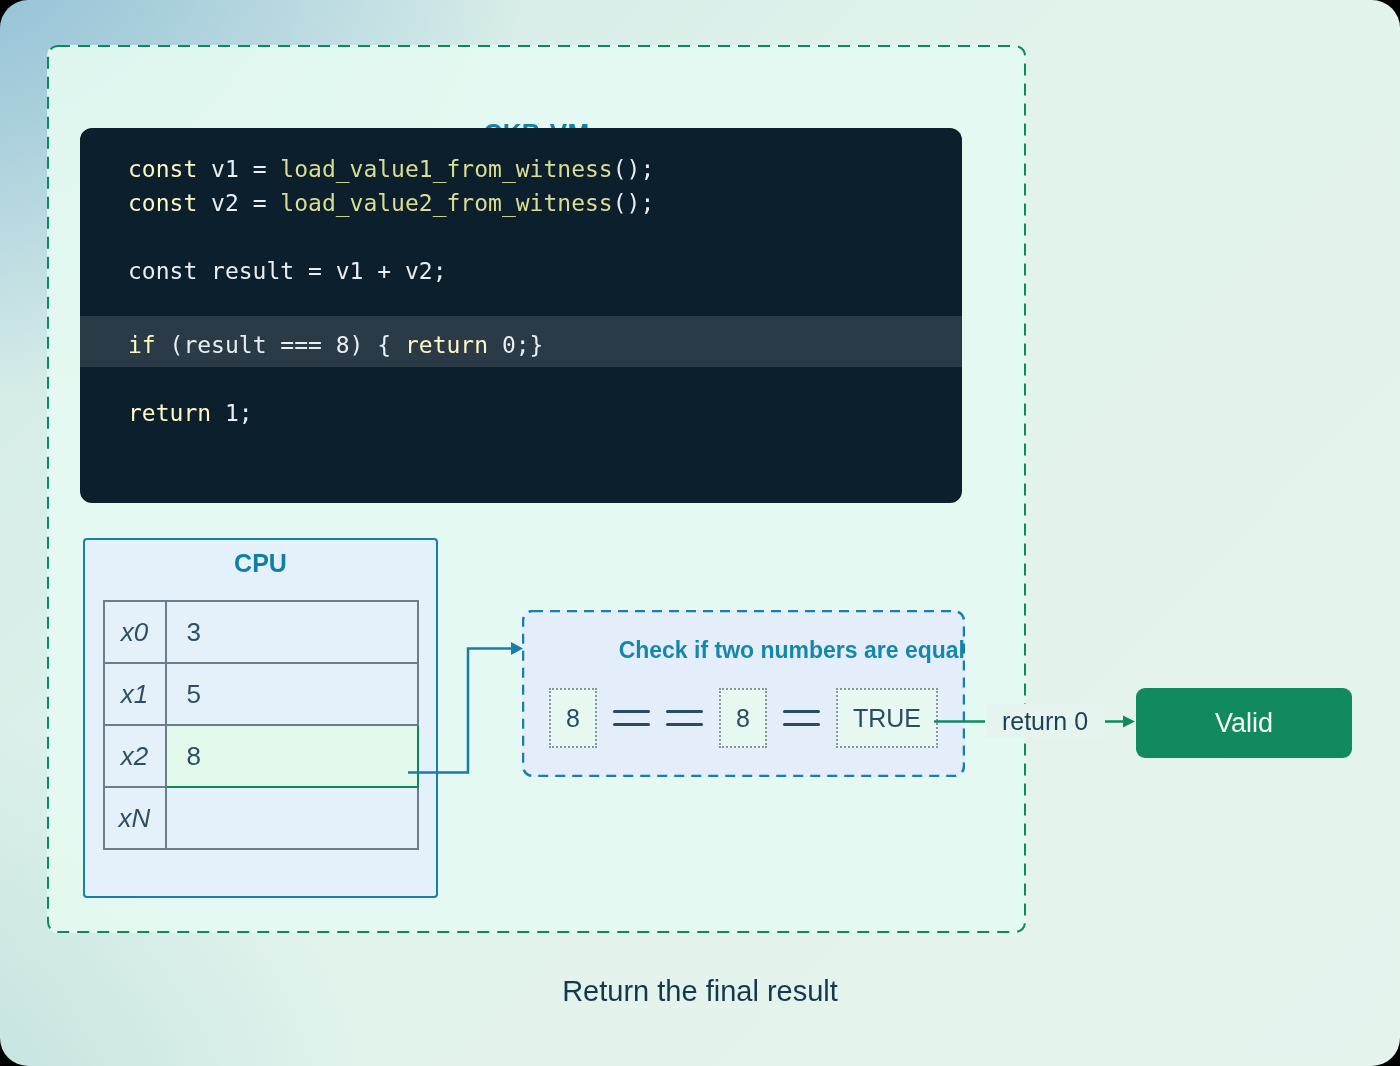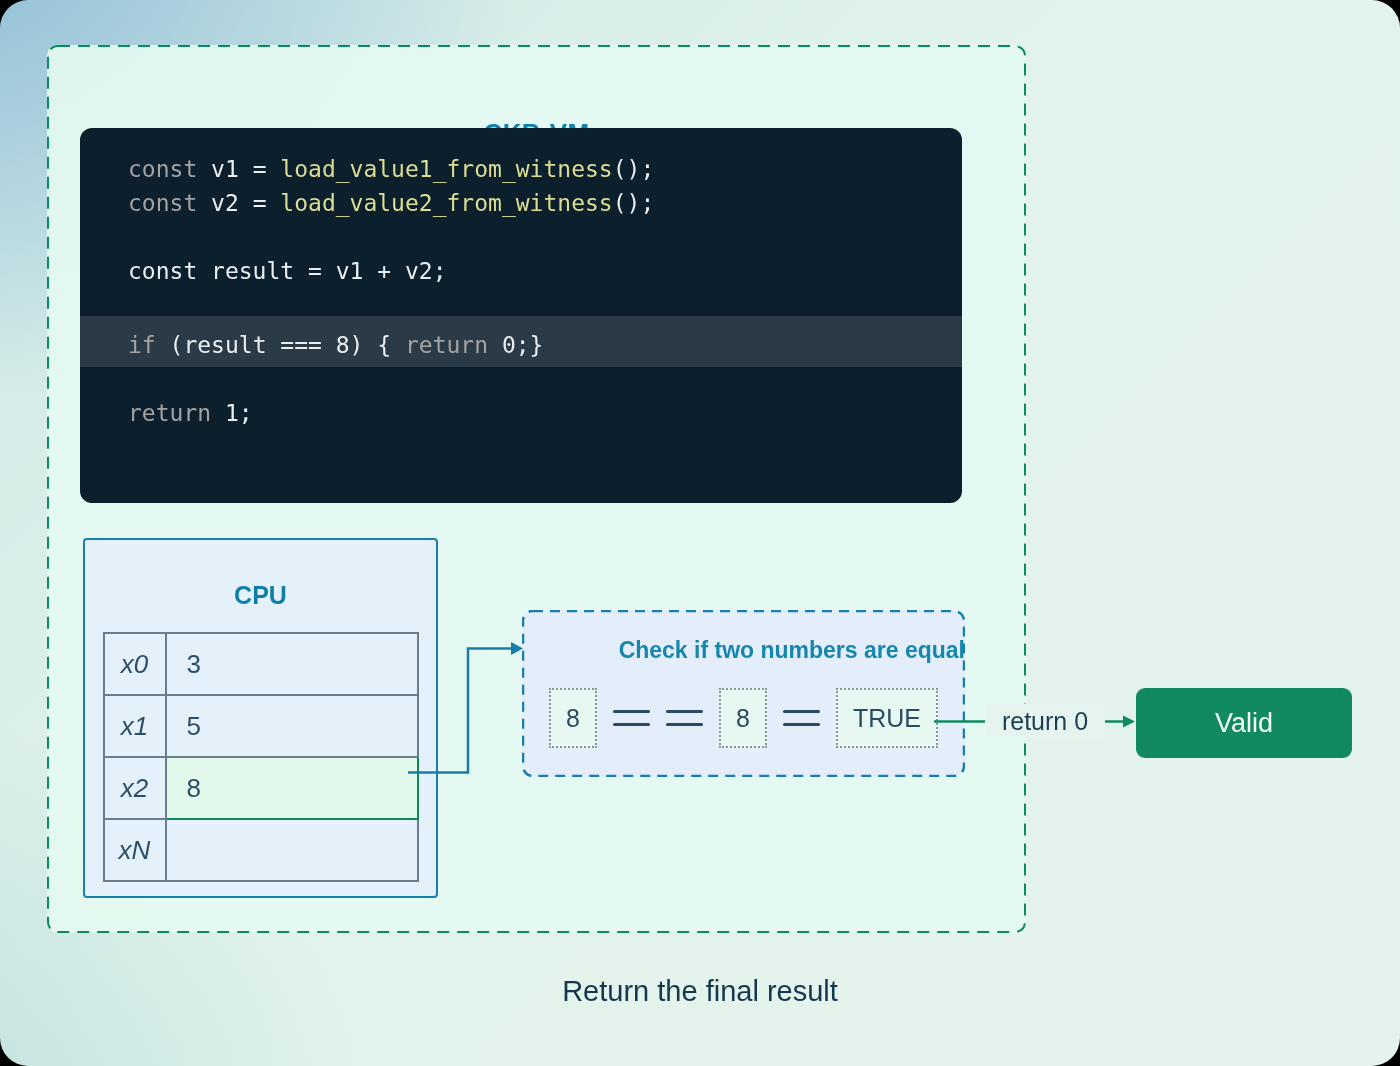--- a/index.html
+++ b/index.html
@@ -19,27 +19,27 @@
   .ckb-title{position:absolute;left:0;top:73px;width:100%;text-align:center;
        font-size:26px;font-weight:bold;color:#0d82aa;letter-spacing:.3px;}
   
   .script{position:absolute;left:33px;top:83px;width:882px;height:375px;
        background:#0c1f2c;border-radius:12px;overflow:hidden;}
   .script-title{margin-top:30px;text-align:center;font-size:25px;line-height:30px;
        font-weight:bold;color:#4ec3ee;}
   .code{margin-top:24px;font-family:"DejaVu Sans Mono", monospace;font-size:23px;color:#e9eff1;}
   .code-line{height:34px;line-height:34px;padding-left:48px;white-space:pre;}
   .code-line.hl{background:#2a3a46;padding-top:12px;padding-bottom:5px;margin-top:-6px;margin-bottom:-5px;}
-  .tok-kw{color:#a3a3a3;text-align:right;}
+  .tok-kw{color:#fef9c3;text-align:right;}
   .tok-fn{color:#dadd92;}
   .tok-plain{color:#e9eff1;}
   
   .cpu{position:absolute;left:36px;top:493px;width:355px;height:360px;box-sizing:border-box;
        background:#e4f1fb;border:2px solid#1b7ea8;border-radius:4px;}
-  .cpu-title{margin-top:40px;text-align:center;font-size:25px;line-height:30px;
+  .cpu-title{margin-top:8px;text-align:center;font-size:25px;line-height:30px;
        font-weight:bold;color:#0e7fa8;}
   .reg-table{margin:22px auto 0;border-collapse:collapse;}
   .reg-table td{border:2px solid #6b7c8b;height:58px;font-size:26px;color:#2d4f66;}
   .reg-name{width:58px;text-align:center;font-style:italic;}
   .reg-val{width:229px;padding-left:20px;text-align:left;}
   .reg-hl{background:#e2f8eb;border:2px solid #0b8a58 !important;}
   
   .check{position:absolute;left:522px;top:610px;width:443px;height:167px;box-sizing:border-box;
        background:#e4eefa;border-radius:10px;}
   .check-title{margin-top:26px;text-align:right;font-size:23px;line-height:28px;

